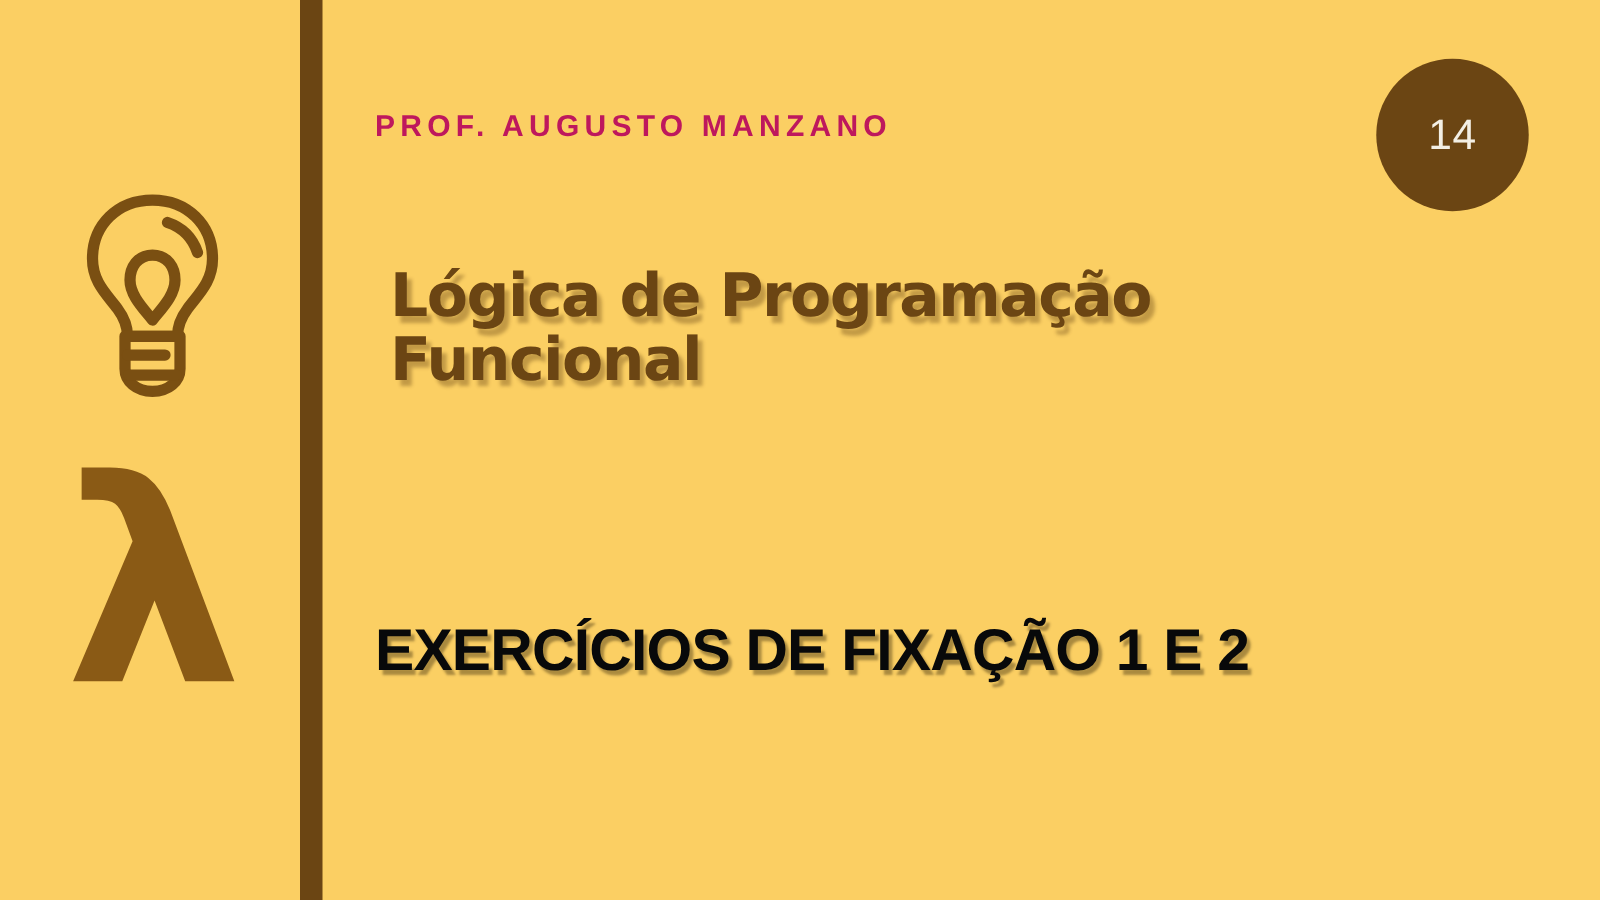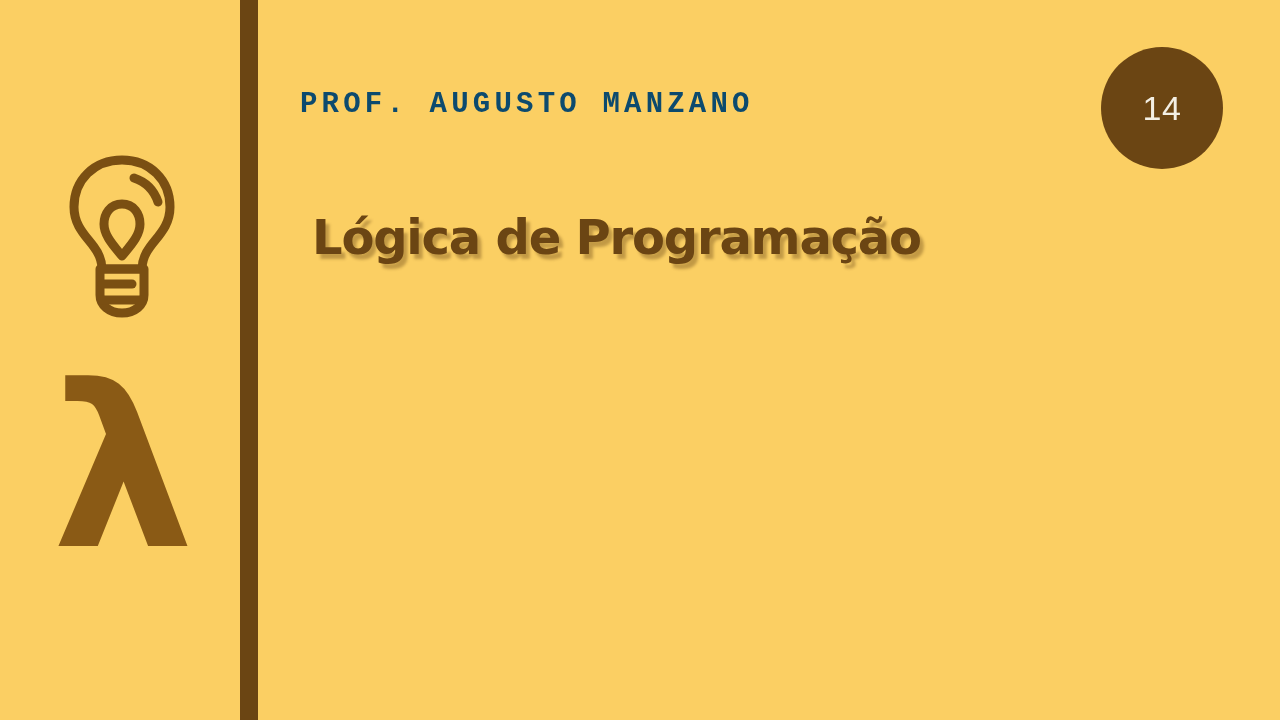--- a/index.html
+++ b/index.html
@@ -67,26 +67,25 @@
     position:absolute;
     left:258px; top:0;
     width:1022px;
     height:720px;
   }
 
   #author {
     position:absolute;
     left:42px;
     top:88px;
-    color:#0c4a6e;
-    font-size:29px;
+    color:#be185d;
+    font-size:24px;
     font-weight:700;
     letter-spacing:4.2px;
     white-space:nowrap;
-    font-family:Liberation Mono, monospace;
   }
 
   #badge {
     position:absolute;
     left:843px;
     top:47px;
     width:122px;
     height:122px;
     border-radius:50%;
     background:#6B4513;
@@ -160,18 +159,19 @@
   <div id="divider"></div>
 
   <div id="content">
 
     <div id="author">PROF. AUGUSTO MANZANO</div>
 
     <div id="badge">
       <span id="badge-number">14</span>
     </div>
 
-    <h1 id="title"><span>Lógica de Programação</span><br></h1>
+    <h1 id="title"><span>Lógica de Programação</span><br><span>Funcional</span></h1>
 
+    <div id="subtitle">EXERCÍCIOS DE FIXAÇÃO 1 E 2</div>
 
   </div>
 
 </div>
 
 </body></html>

